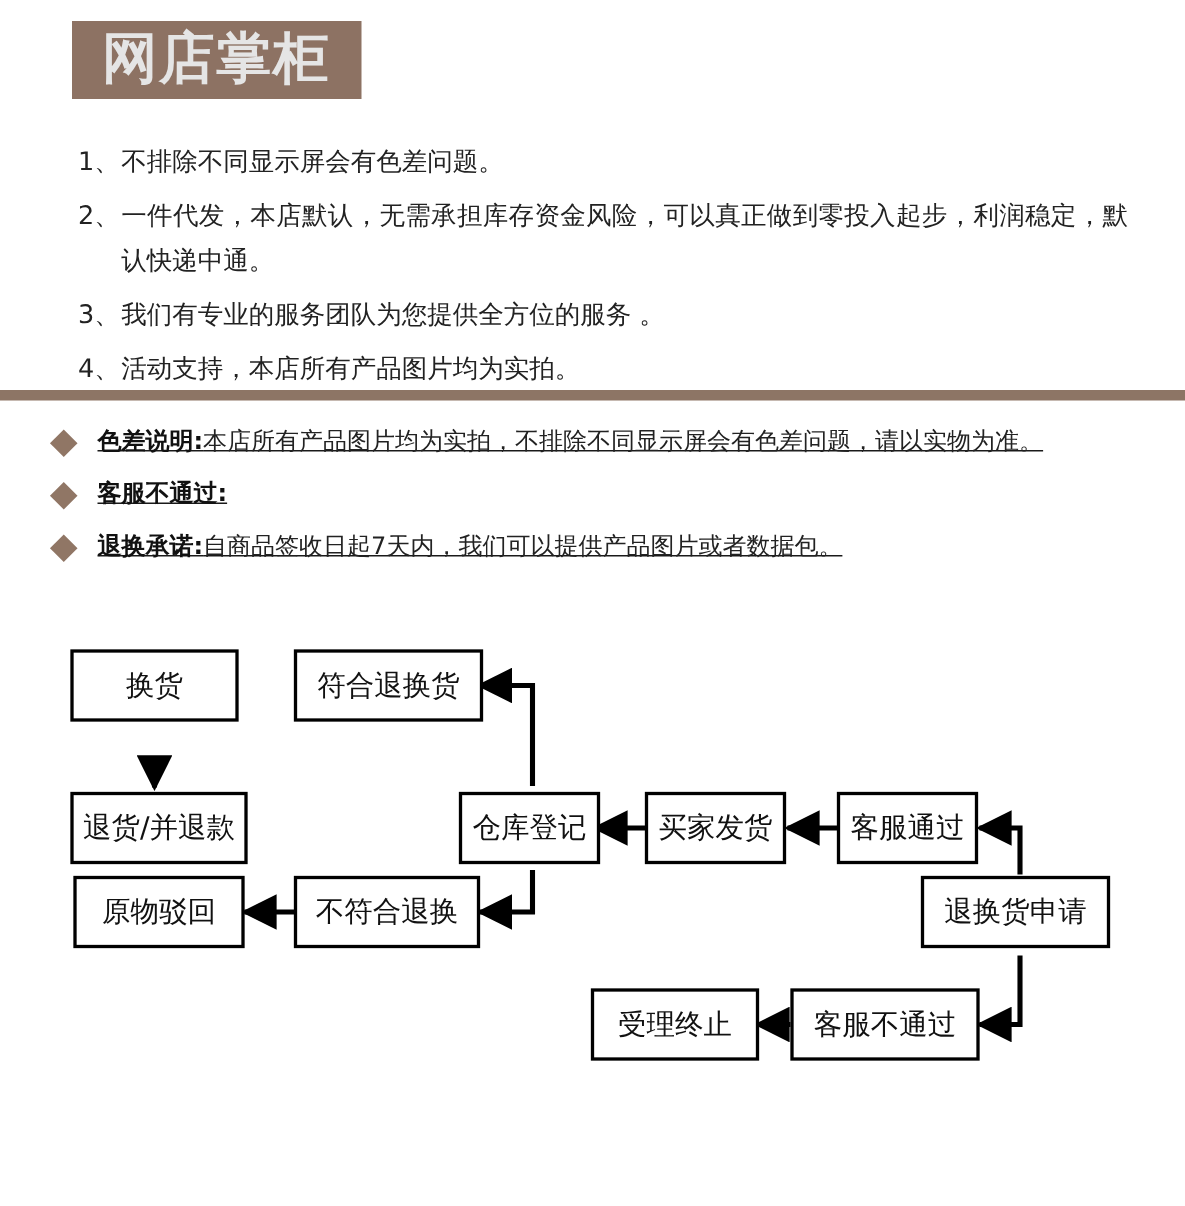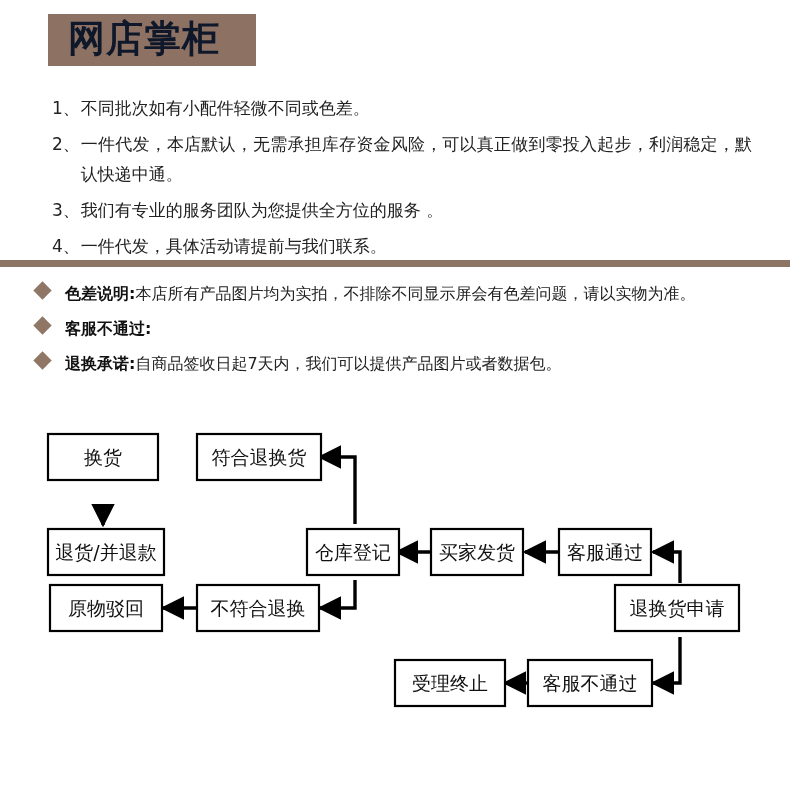--- a/index.html
+++ b/index.html
@@ -14,23 +14,23 @@
     overflow: hidden;
     font-family: "DejaVu Sans", "Liberation Sans", sans-serif;
     color: #1a1a1a;
   }
 
   
   .header-badge {
     position: absolute;
     left: 48px;
     top: 14px;
-    padding: 6px 36px 9px 20px;
+    padding: 6px 21px 9px 20px;
     background: #8d7263;
-    color: #0f172a;
+    color: #e5e5e5;
     font-size: 37px;
     font-weight: bold;
     line-height: 1.0;
     letter-spacing: 1px;
     white-space: nowrap;
   }
 
   
   .numbered-list {
     position: absolute;
@@ -68,24 +68,25 @@
 
   
   .notes {
     position: absolute;
     left: 36px;
     top: 283px;
     width: 740px;
   }
   .note-item {
     display: flex;
-    align-items: flex-start;
+    align-items: center;
     font-size: 16px;
     line-height: 22px;
     margin-bottom: 13px;
+    text-decoration: underline;
   }
   .diamond-icon {
     flex: 0 0 auto;
     width: 13px;
     height: 13px;
     background: #907665;
     transform: rotate(45deg);
     margin-right: 16px;
     position: relative;
     top: 1px;
@@ -122,36 +123,36 @@
 </style>
 </head>
 <body>
 
 <div class="header-badge">网店掌柜</div>
 
 <div class="numbered-list">
 
   <div class="num-item">
     <span class="num-marker">1、</span>
-    <span class="num-text">不同批次如有小配件轻微不同或色差。</span>
+    <span class="num-text">不排除不同显示屏会有色差问题。</span>
   </div>
 
   <div class="num-item">
     <span class="num-marker">2、</span>
     <span class="num-text">一件代发，本店默认，无需承担库存资金风险，可以真正做到零投入起步，利润稳定，默认快递中通。</span>
   </div>
 
   <div class="num-item">
     <span class="num-marker">3、</span>
     <span class="num-text">我们有专业的服务团队为您提供全方位的服务 。</span>
   </div>
 
   <div class="num-item">
     <span class="num-marker">4、</span>
-    <span class="num-text">一件代发，具体活动请提前与我们联系。</span>
+    <span class="num-text">活动支持，本店所有产品图片均为实拍。</span>
   </div>
 
 </div>
 
 <div class="divider-bar"></div>
 
 <div class="notes">
 
   <div class="note-item">
     <span class="diamond-icon"></span>

